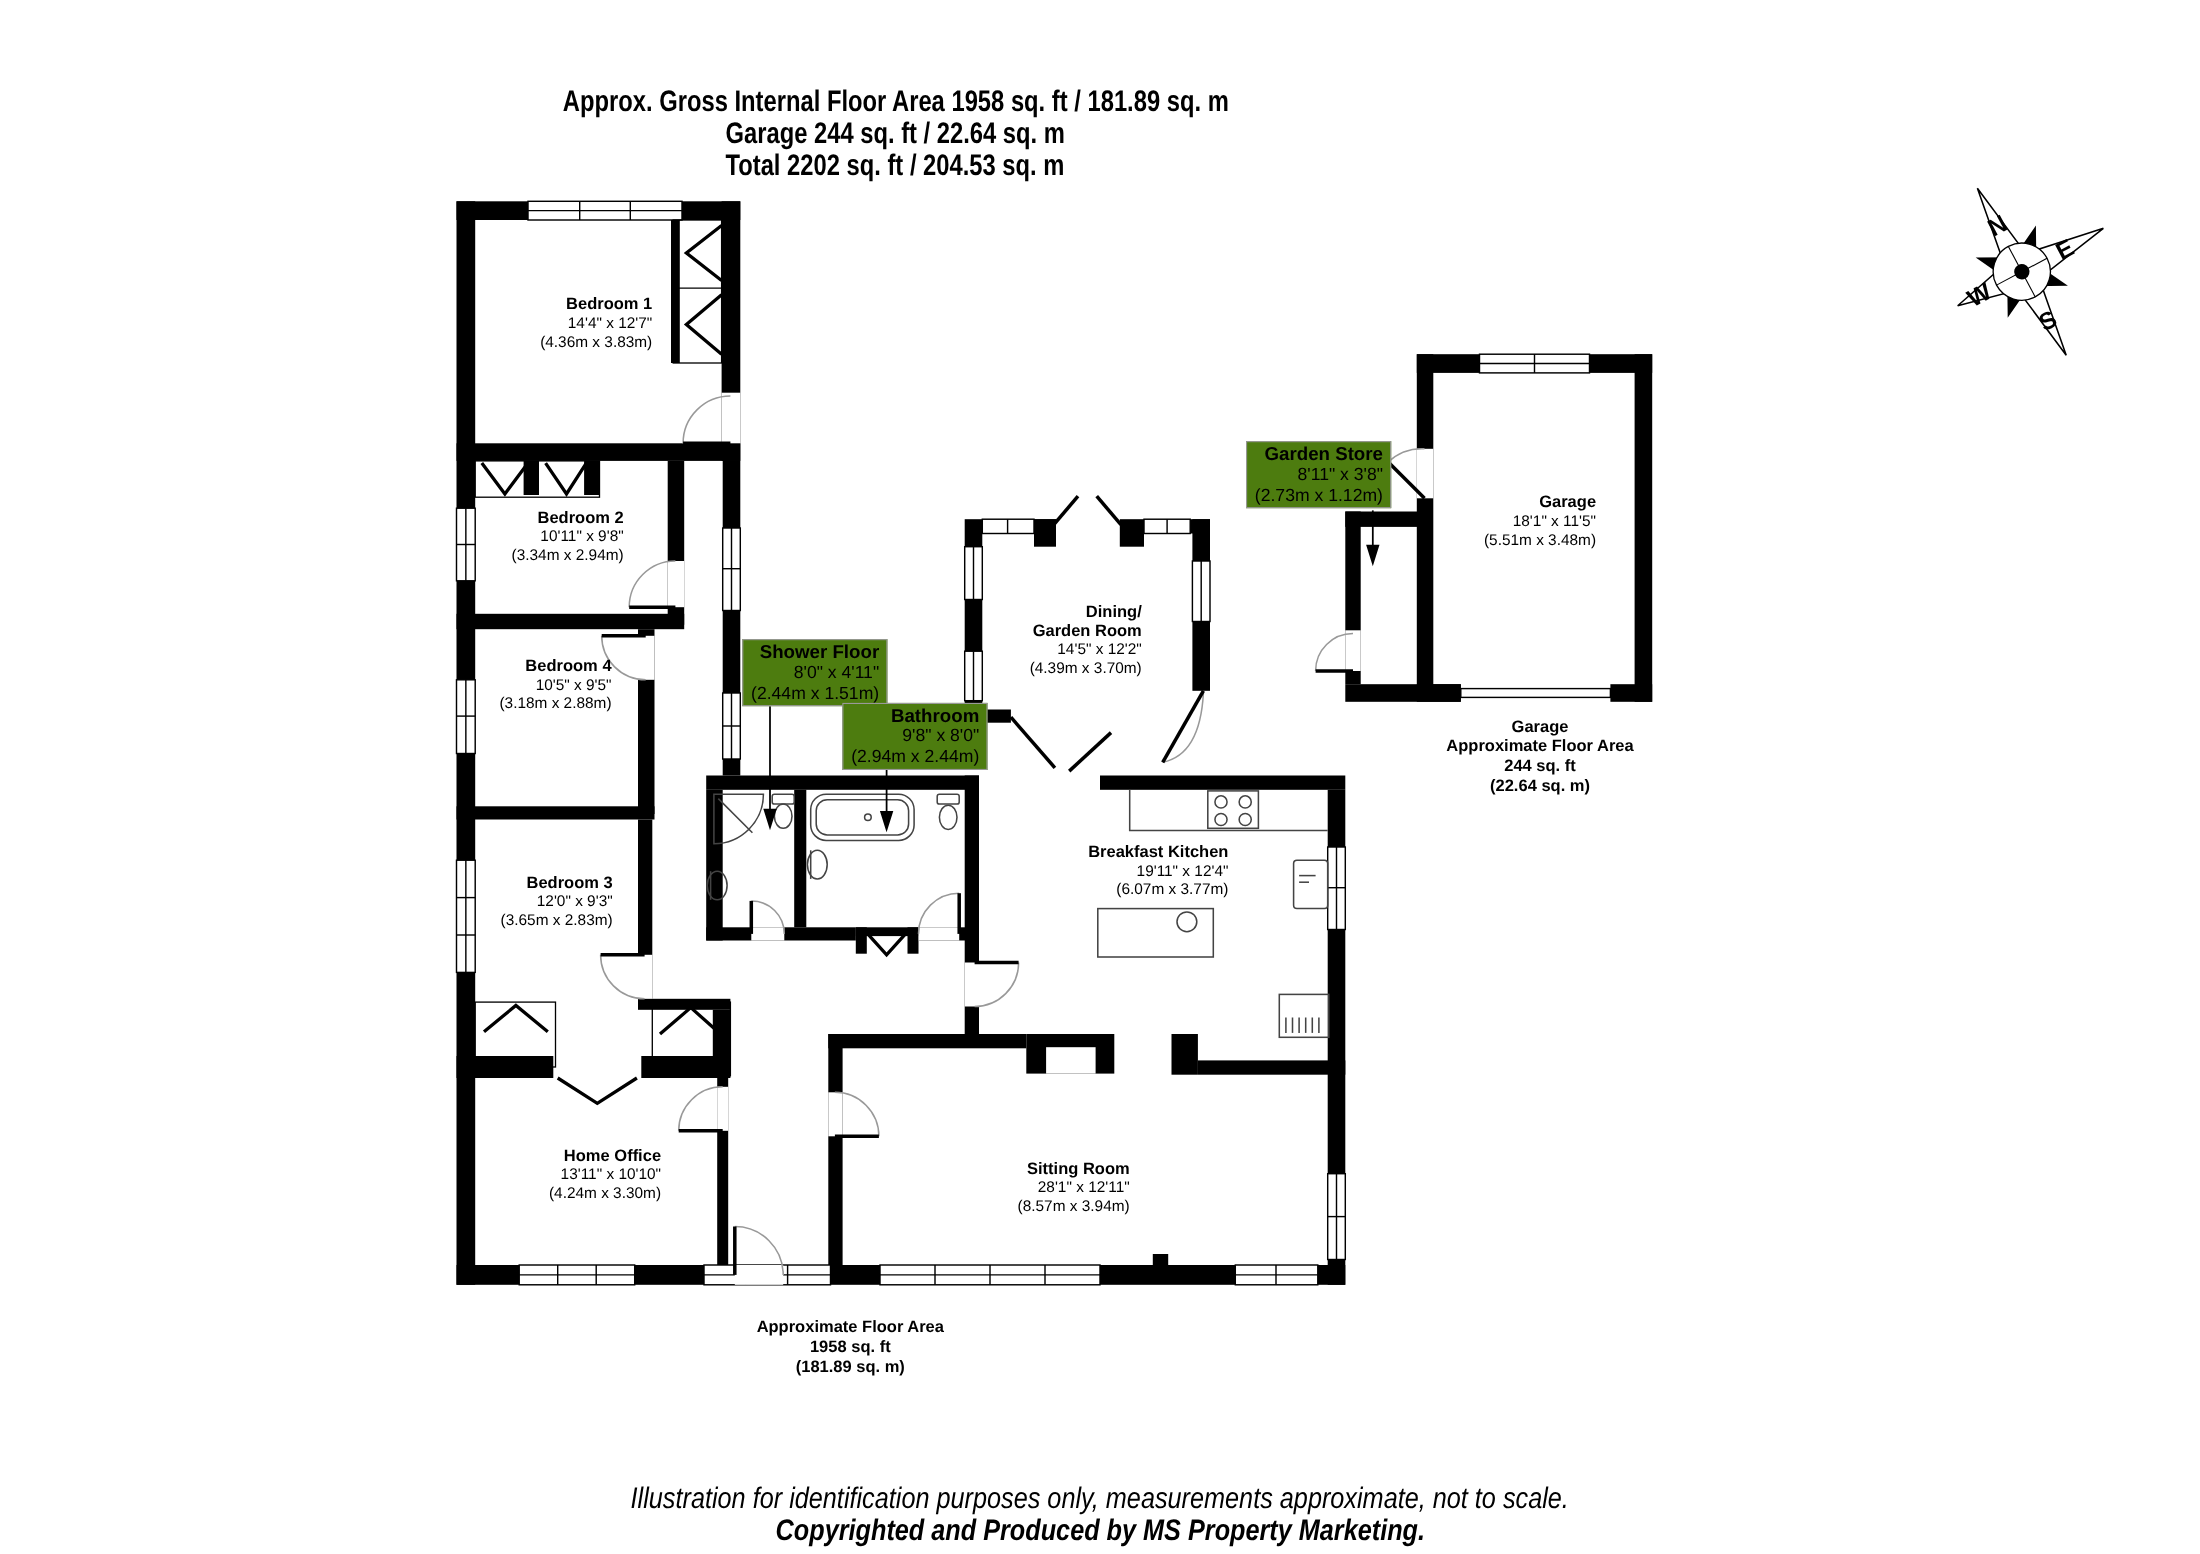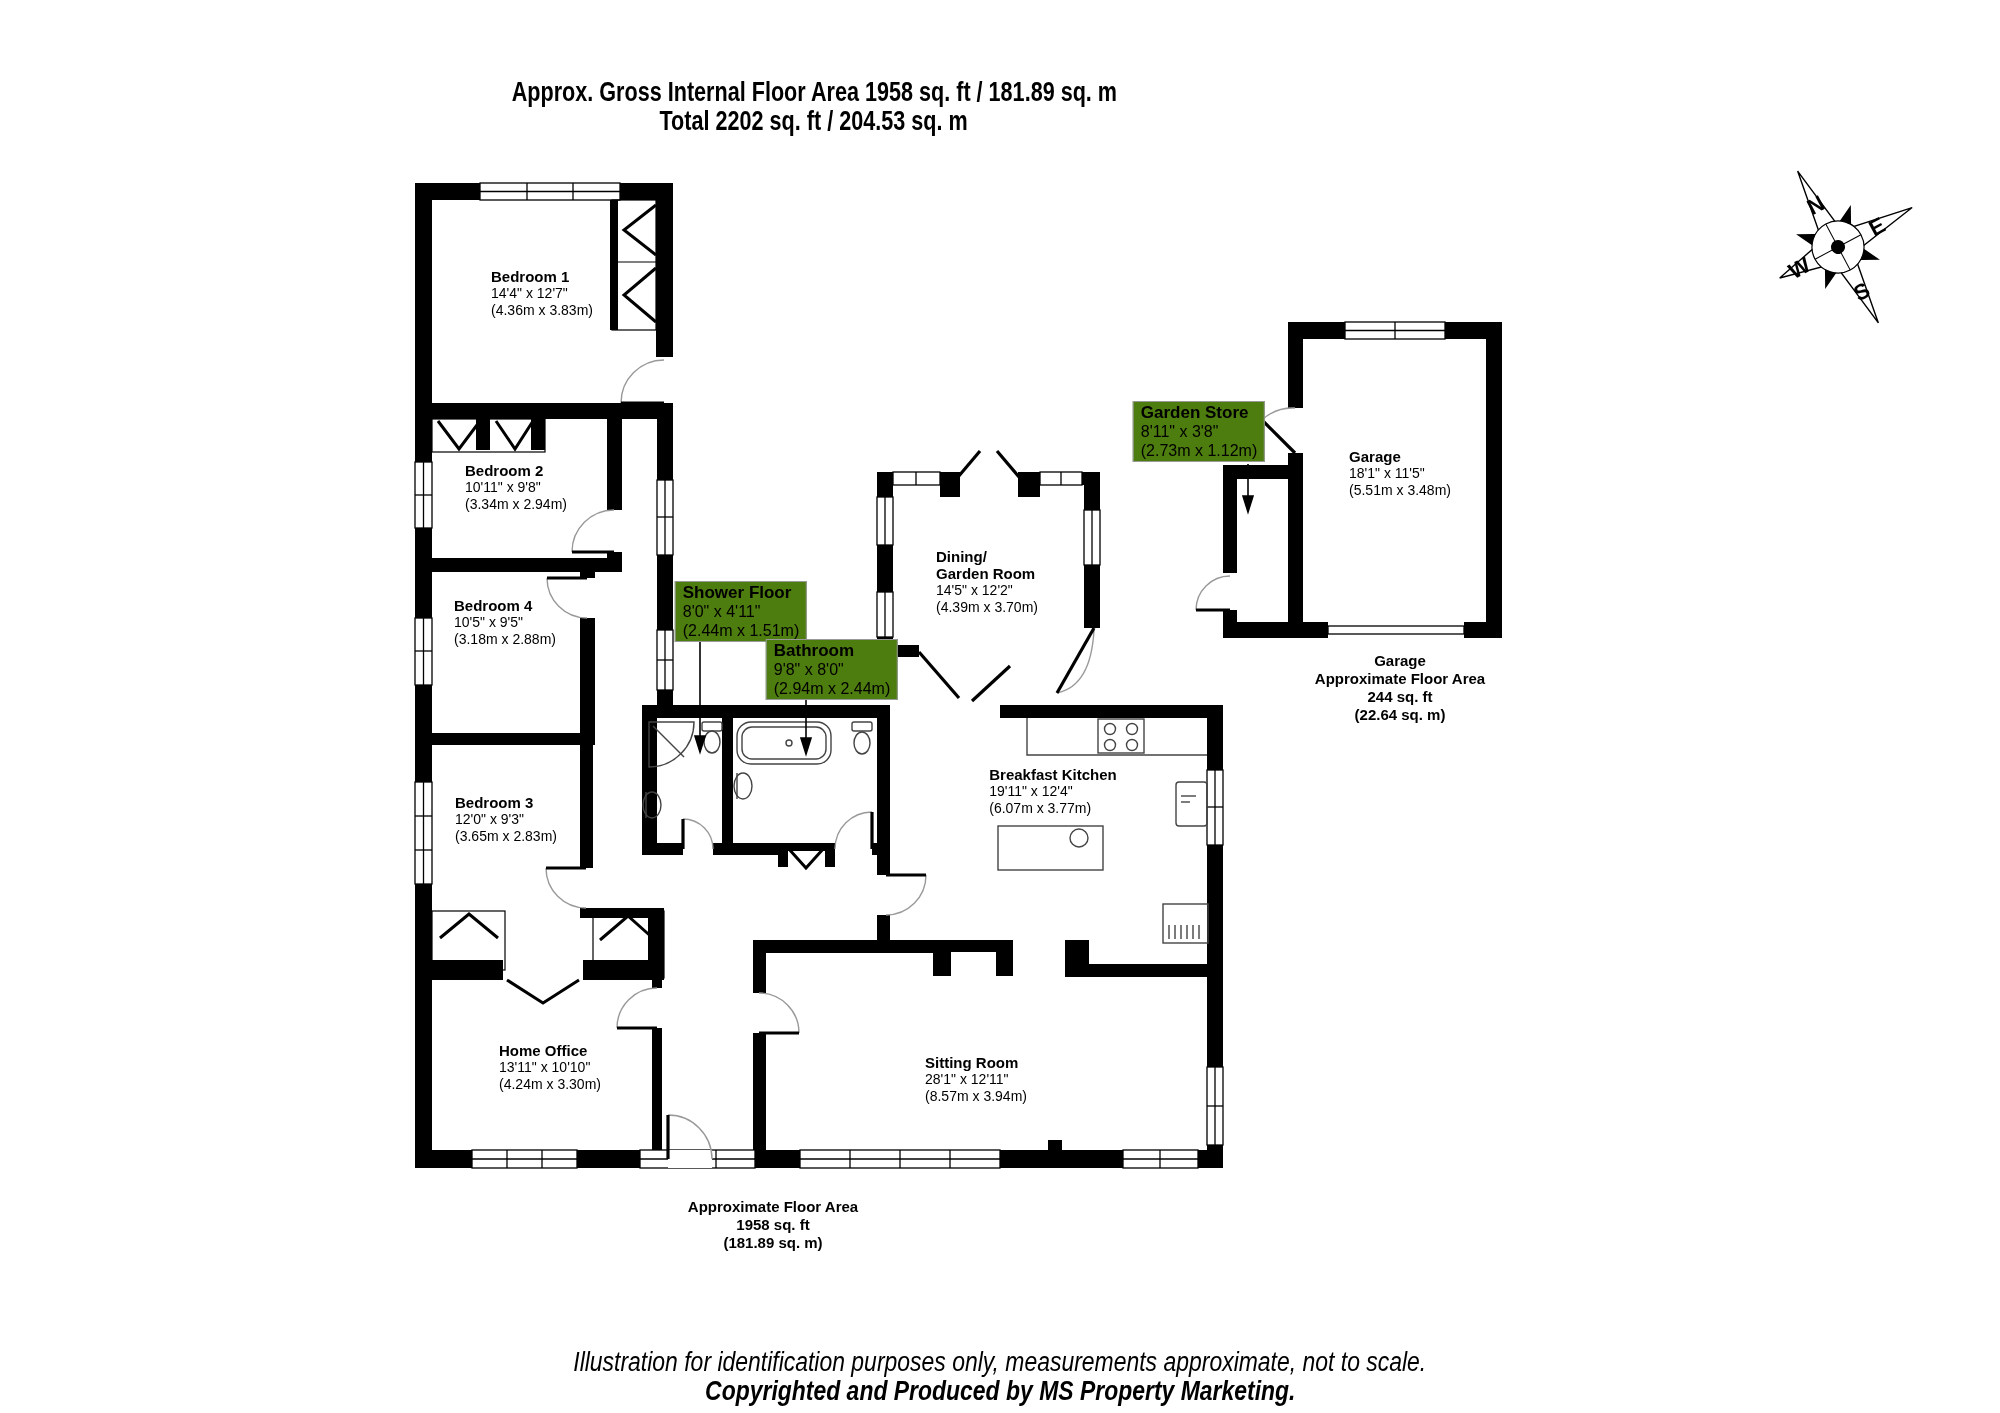--- a/index.html
+++ b/index.html
@@ -6,21 +6,21 @@
   #page{position:relative;width:2000px;height:1413px;background:#fff;overflow:hidden;
         font-family:"Liberation Sans", sans-serif;color:#000;}
   #plan-svg{position:absolute;left:0;top:0;width:2000px;height:1413px;}
   .hdr{position:absolute;left:0;top:78px;width:1628px;text-align:center;}
   .hdr .hline{display:block;font-weight:bold;font-size:27px;line-height:29px;white-space:nowrap;}
   .hdr .hline span{display:inline-block;transform:scaleX(0.8);}
   .ftr{position:absolute;left:0;top:1348px;width:2000px;text-align:center;}
   .ftr .fline{display:block;font-size:27px;line-height:29px;white-space:nowrap;font-style:italic;}
   .ftr .fline span{display:inline-block;transform:scaleX(0.85);}
   .ftr .fline.b span{font-weight:bold;}
-  .room-label{position:absolute;text-align:left;white-space:nowrap;transform:translateX(-50%);}
+  .room-label{position:absolute;text-align:right;white-space:nowrap;transform:translateX(-50%);}
   .room-label .rname{font-weight:bold;font-size:15px;line-height:17px;}
   .room-label .rdim{font-size:14px;line-height:17px;}
   .room-label.boxed{background:#4d7c0f;border:1px solid #999;padding:1px 7px;z-index:3;}
   .room-label.boxed .rname{font-size:17px;line-height:19px;}
   .room-label.boxed .rdim{font-size:16px;line-height:19px;}
   .note{position:absolute;text-align:center;white-space:nowrap;transform:translateX(-50%);}
   .note div{font-weight:bold;font-size:15px;line-height:18px;}
 </style>
 </head>
 <body>
@@ -281,20 +281,21 @@
       <circle r="7" fill="#000"></circle>
       <text x="0" y="-40" text-anchor="middle" font-size="22" font-weight="bold" font-family="Liberation Sans, sans-serif" fill="#000">N</text>
       <text x="44" y="8" text-anchor="middle" font-size="22" font-weight="bold" font-family="Liberation Sans, sans-serif" fill="#000">E</text>
       <text x="0" y="58" text-anchor="middle" font-size="22" font-weight="bold" font-family="Liberation Sans, sans-serif" fill="#000">S</text>
       <text x="-44" y="8" text-anchor="middle" font-size="22" font-weight="bold" font-family="Liberation Sans, sans-serif" fill="#000">W</text>
     </g>
   </svg>
 
   <div class="hdr">
     <div class="hline"><span>Approx. Gross Internal Floor Area 1958 sq. ft / 181.89 sq. m</span></div>
+    <div class="hline"><span>Garage 244 sq. ft / 22.64 sq. m</span></div>
     <div class="hline"><span>Total 2202 sq. ft / 204.53 sq. m</span></div>
   </div>
 
   <div class="room-label" style="left:542px;top:268px;">
     <div class="rname">Bedroom 1</div>
     <div class="rdim">14'4" x 12'7"</div>
     <div class="rdim">(4.36m x 3.83m)</div>
   </div>
   <div class="room-label" style="left:516px;top:462px;">
     <div class="rname">Bedroom 2</div>

